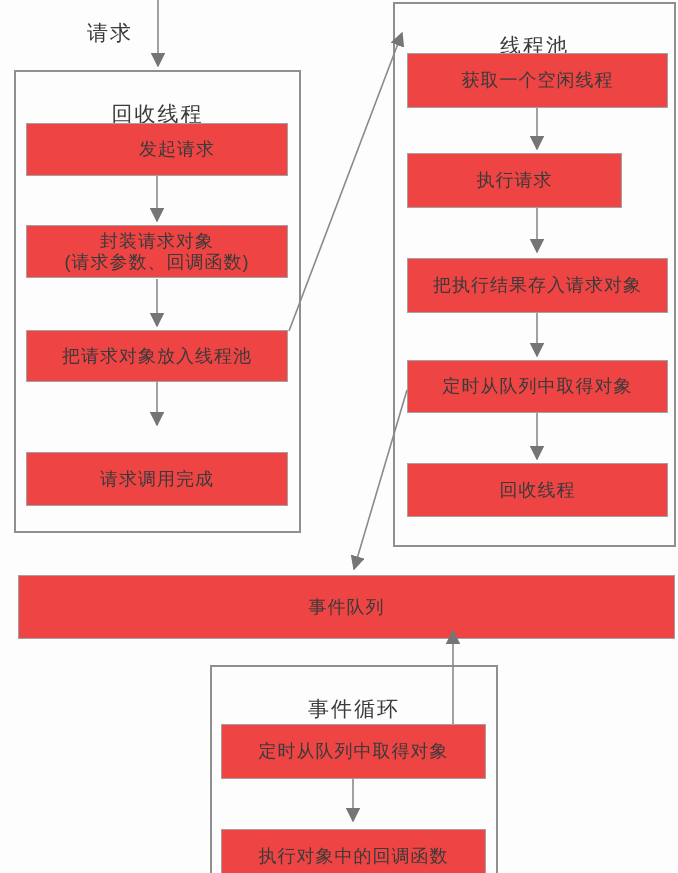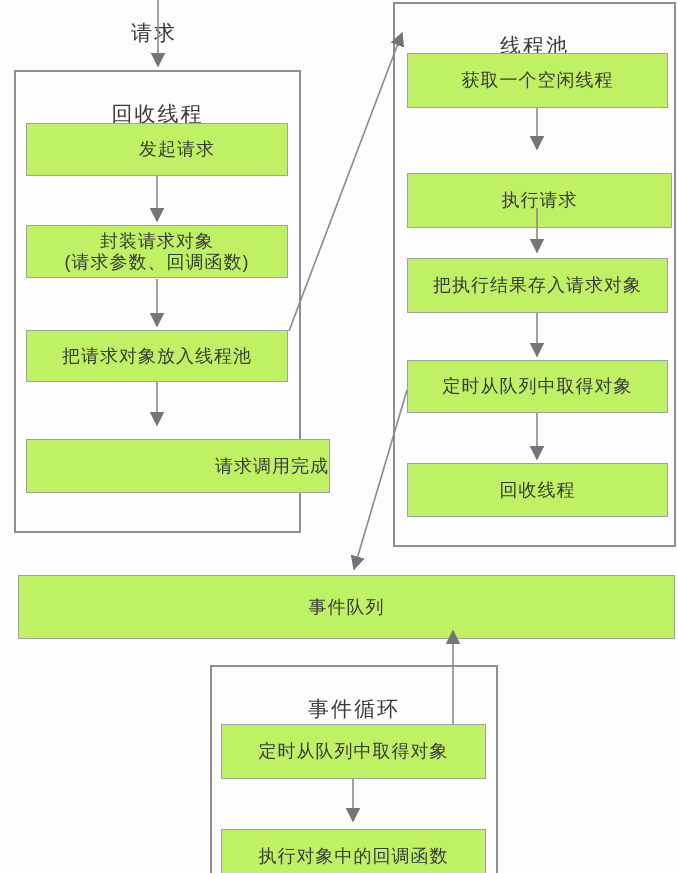--- a/index.html
+++ b/index.html
@@ -17,21 +17,20 @@
     color: var(--tx, #3a3a3a);
   }
   * { box-sizing: border-box; }
 
   
   .free-label {
     position: absolute;
     font-size: 21px;
     color: var(--tx, #3a3a3a);
     white-space: nowrap;
-    margin-left: 44px;
   }
   #request-label { left: 87px; top: 19px; letter-spacing: 2px; }
 
   
   .container {
     position: absolute;
     border: 2px solid var(--cb, #8f8f8f);
     background: transparent;
   }
   #async-container   { left: 14px;  top: 70px;  width: 287px; height: 463px; }
@@ -43,39 +42,39 @@
     padding-top: 28px;
     text-align: center;
     font-size: 21px;
     letter-spacing: 2px;
     color: var(--tx, #3a3a3a);
   }
 
   
   .box {
     position: absolute;
-    background: #bef264;
+    background: #ef4444;
     border: 1.5px solid var(--bb, #a2a2a2);
     display: flex;
     flex-direction: column;
     align-items: center;
     justify-content: center;
     text-align: center;
     font-size: 18px;
     line-height: 21px;
     color: var(--tx, #3a3a3a);
     letter-spacing: 1px;
   }
   #b-initiate  { left: 26px;  top: 123px; width: 262px; height: 53px; padding-left: 40px; }
   #b-wrap      { left: 26px;  top: 225px; width: 262px; height: 53px; text-align: center; }
   #b-putpool   { left: 26px;  top: 330px; width: 262px; height: 52px; }
-  #b-done      { left: 26px;  top: 439px; width: 304px; height: 54px; align-items: flex-end; }
+  #b-done      { left: 26px;  top: 452px; width: 262px; height: 54px; }
 
   #r-idle      { left: 407px; top: 53px;  width: 261px; height: 55px; }
-  #r-exec      { left: 407px; top: 153px; width: 265px; height: 55px; margin-top: 20px; }
+  #r-exec      { left: 407px; top: 153px; width: 215px; height: 55px; }
   #r-store     { left: 407px; top: 258px; width: 261px; height: 55px; }
   #r-putqueue  { left: 407px; top: 360px; width: 261px; height: 53px; }
   #r-recycle   { left: 407px; top: 463px; width: 261px; height: 54px; }
 
   #queue-bar   { left: 18px;  top: 575px; width: 657px; height: 64px; }
 
   #e-poll      { left: 221px; top: 724px; width: 265px; height: 55px; }
   #e-callback  { left: 221px; top: 829px; width: 265px; height: 55px; }
 
   

